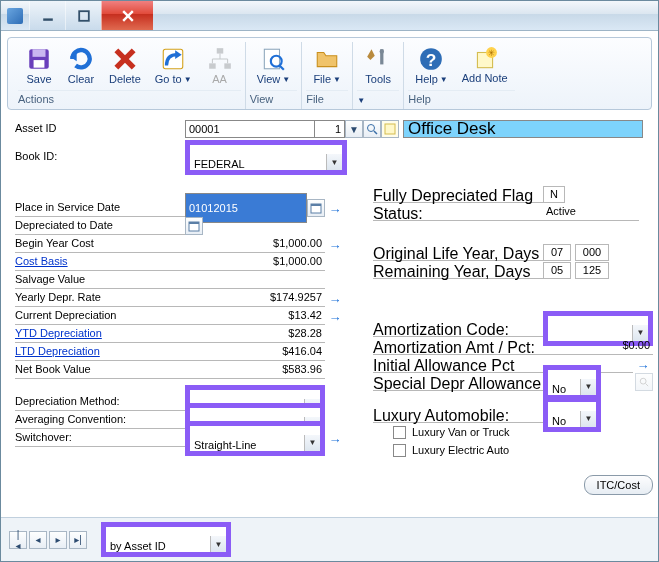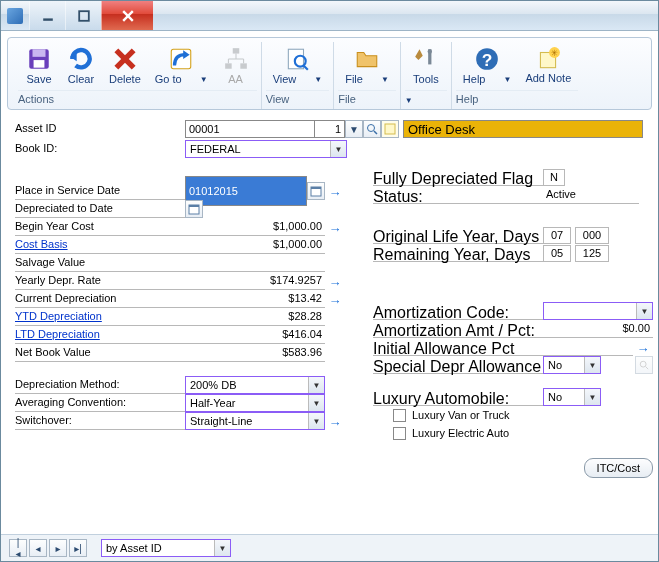--- a/index.html
+++ b/index.html
@@ -73,21 +73,21 @@
   .tool-row { display: flex; }
   .tool-btn {
     display:flex; flex-direction:column; align-items:center;
     padding: 2px 6px 2px 6px;
     color:#1a3e7a; font-size: 11px;
     min-width: 42px;
     border:1px solid transparent; border-radius:3px;
   }
   .tool-btn.disabled { color:#a9a9a9; }
   .tool-btn .ticon { width:28px; height:28px; display:flex;align-items:center;justify-content:center; }
-  .tool-btn .tlabel-row { display:flex; align-items:center; gap:18px; }
+  .tool-btn .tlabel-row { display:flex; align-items:center; gap:2px; }
   .tool-drop { font-size:8px; color:#1a3e7a; }
   .group-label {
     text-align:left; color:#48627f; font-size:11px;
     padding: 2px 0 4px 0; width:100%;
     border-top:1px solid #e4ecf4;
     margin-top:2px;
   }
 
   
   .form-area {
@@ -117,36 +117,36 @@
   .dd-btn, .lookup-btn, .note-btn, .arrow-btn, .cal-btn {
     width:18px; height:18px; border:1px solid #a8b6c4;
     background:linear-gradient(to bottom,#fdfefe,#e8eef5);
     display:flex;align-items:center;justify-content:center;
     font-size:10px; color:#2c4b70; padding:0;
   }
   .arrow-btn { color:#1b6fd8; font-weight:bold; font-size:13px; border:none; background:transparent; width:20px; }
   .cal-btn svg { width:12px;height:12px; }
   .note-btn { background:#fffdea; }
   .desc-box {
-    flex:1; border:1px solid #888; height:18px; font-size:13px;
-    padding:1px 4px; margin-left:4px; background:#eab308;
+    flex:1; border:1px solid #888; height:18px; font-size:17px;
+    padding:1px 4px; margin-left:4px; background:#7dd3fc;
   }
   .two-col { display:flex; gap: 28px; }
   .col { flex:1; }
   .val-r {
     width:140px; text-align:right; border-bottom:1px solid #b8b8b8;
     height:17px; padding:1px 3px; font-size:11px;
   }
   .date-input {
     width:122px; border:1px solid #888; height:18px; font-size:11px; padding:14px 3px; background:#fff;
   }
   .date-input.sel { background:#3a7bd5; color:#fff; }
   .combo {
-    height:18px; border:1px solid #8b5cf6; font-size:11px;
-    display:flex; align-items:center; justify-content:space-between;
+    height:35px; border:5px solid #8b5cf6; font-size:11px;
+    display:flex; align-items:flex-end; justify-content:space-between;
     padding: 0 0 0 4px; background:#fff;
   }
   .combo .dd { width:16px; height:16px; border-left:1px solid #bbb;
     display:flex;align-items:center;justify-content:center; font-size:8px; color:#333;
     background:linear-gradient(#f4f7fb,#dde6ef);
   }
   .right-label {
     width:170px; border-bottom:1px solid #b8b8b8; height:17px; padding:1px 0; font-size:16px;
   }
   .small-box {

